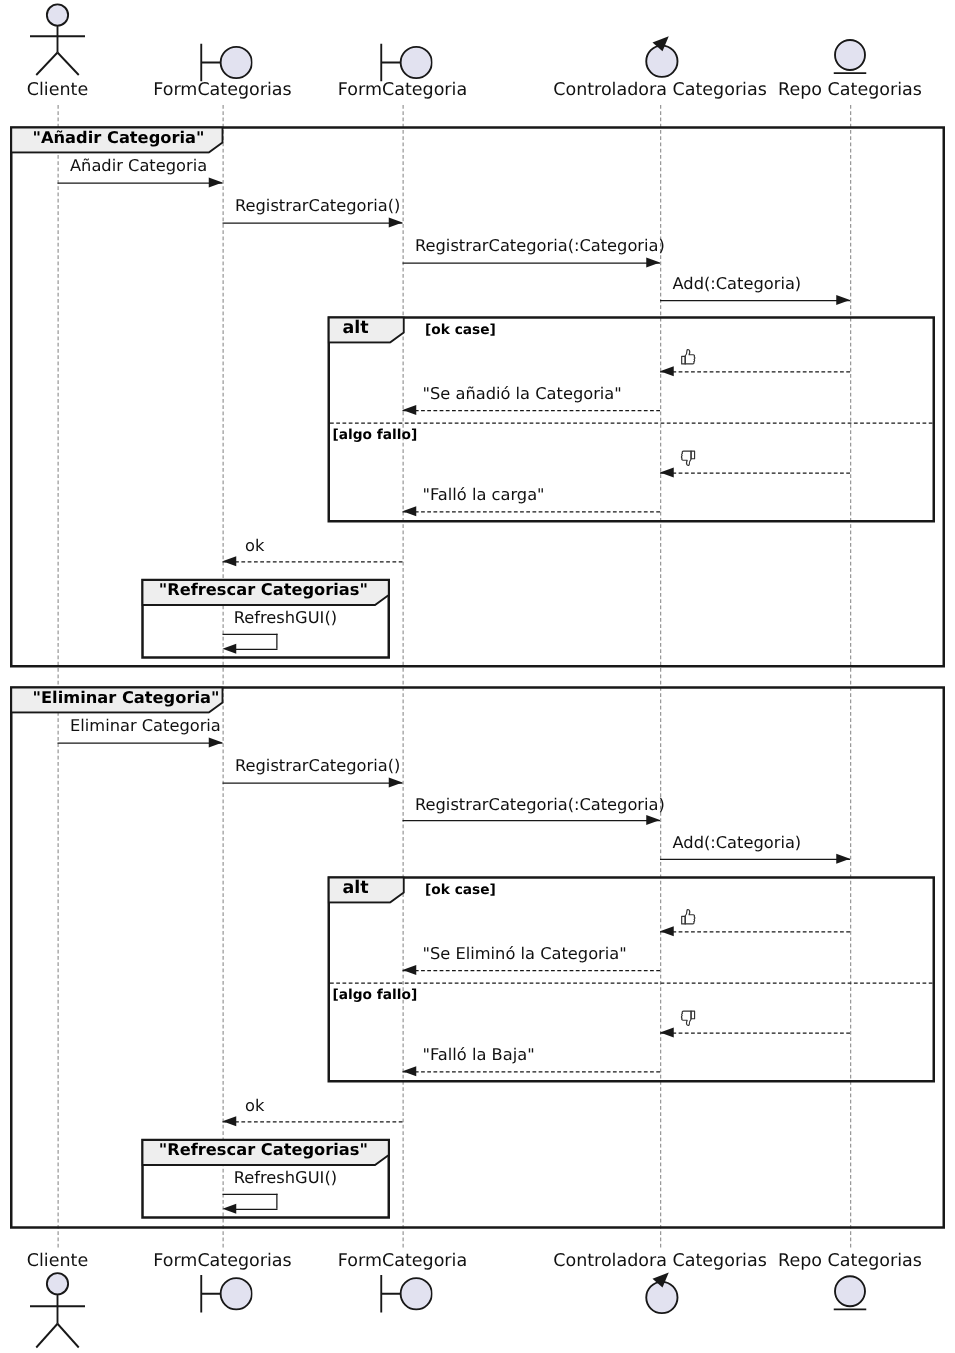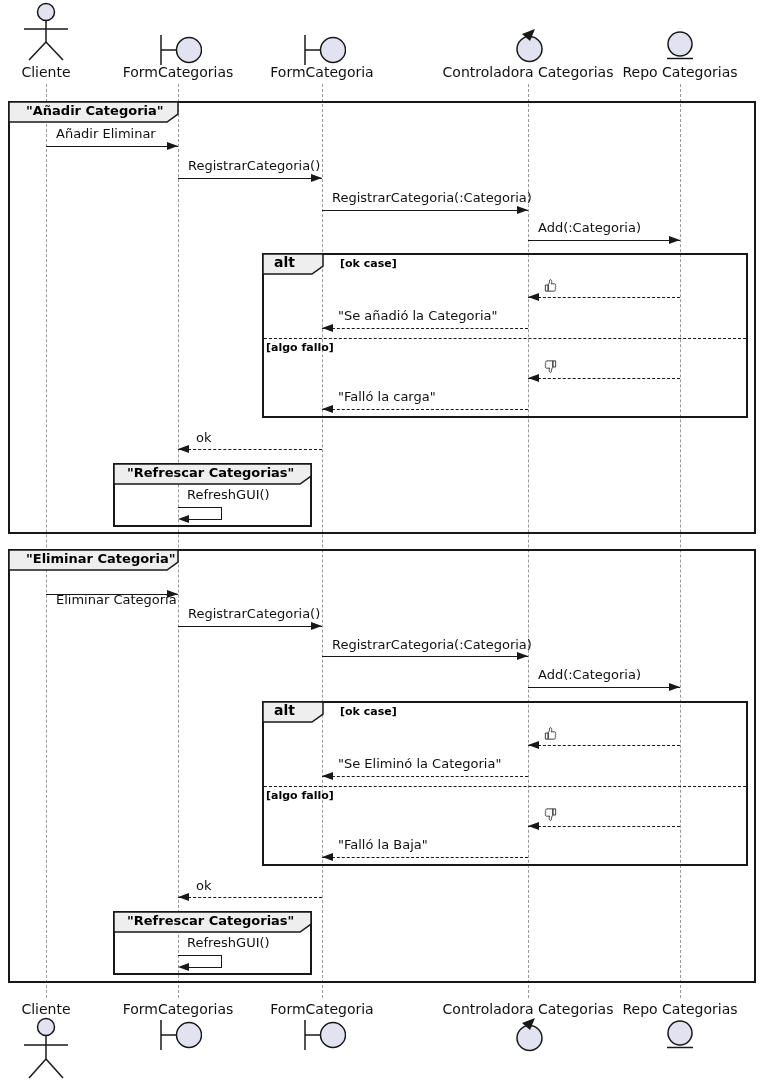--- a/index.html
+++ b/index.html
@@ -79,21 +79,21 @@
   <div class="plbl" style="left:680px;top:64px">Repo Categorias</div>
 
   <div class="frame" style="left:8px;top:101px;width:748px;height:433px"></div>
   <span class="abs" style="left:8px;top:101px">
     <svg width="172" height="22" viewBox="0 0 172 22">
       <path d="M1,1 L170,1 L170,13 L159,21 L1,21 Z" fill="#EEEEEE" stroke="#181818" stroke-width="1.5"></path>
     </svg>
   </span>
   <div class="hdr-title" style="left:26px;top:103px">"Añadir Categoria"</div>
 
-  <div class="mlbl" style="left:56px;top:126px">Añadir Eliminar</div>
+  <div class="mlbl" style="left:56px;top:126px">Añadir Categoria</div>
   <div class="line-s" style="left:46px;top:146px;width:132px"></div>
   <div class="ah-r" style="left:167px;top:142px"></div>
 
   <div class="mlbl" style="left:188px;top:158px">RegistrarCategoria()</div>
   <div class="line-s" style="left:178px;top:178px;width:144px"></div>
   <div class="ah-r" style="left:311px;top:174px"></div>
 
   <div class="mlbl" style="left:332px;top:190px">RegistrarCategoria(:Categoria)</div>
   <div class="line-s" style="left:322px;top:210px;width:206px"></div>
   <div class="ah-r" style="left:517px;top:206px"></div>
@@ -162,21 +162,21 @@
   <div class="ah-l" style="left:178px;top:515px"></div>
 
   <div class="frame" style="left:8px;top:549px;width:748px;height:434px"></div>
   <span class="abs" style="left:8px;top:549px">
     <svg width="172" height="22" viewBox="0 0 172 22">
       <path d="M1,1 L170,1 L170,13 L159,21 L1,21 Z" fill="#EEEEEE" stroke="#181818" stroke-width="1.5"></path>
     </svg>
   </span>
   <div class="hdr-title" style="left:26px;top:551px">"Eliminar Categoria"</div>
 
-  <div class="mlbl" style="left:56px;top:592px">Eliminar Categoria</div>
+  <div class="mlbl" style="left:56px;top:574px">Eliminar Categoria</div>
   <div class="line-s" style="left:46px;top:594px;width:132px"></div>
   <div class="ah-r" style="left:167px;top:590px"></div>
 
   <div class="mlbl" style="left:188px;top:606px">RegistrarCategoria()</div>
   <div class="line-s" style="left:178px;top:626px;width:144px"></div>
   <div class="ah-r" style="left:311px;top:622px"></div>
 
   <div class="mlbl" style="left:332px;top:637px">RegistrarCategoria(:Categoria)</div>
   <div class="line-s" style="left:322px;top:656px;width:206px"></div>
   <div class="ah-r" style="left:517px;top:652px"></div>

